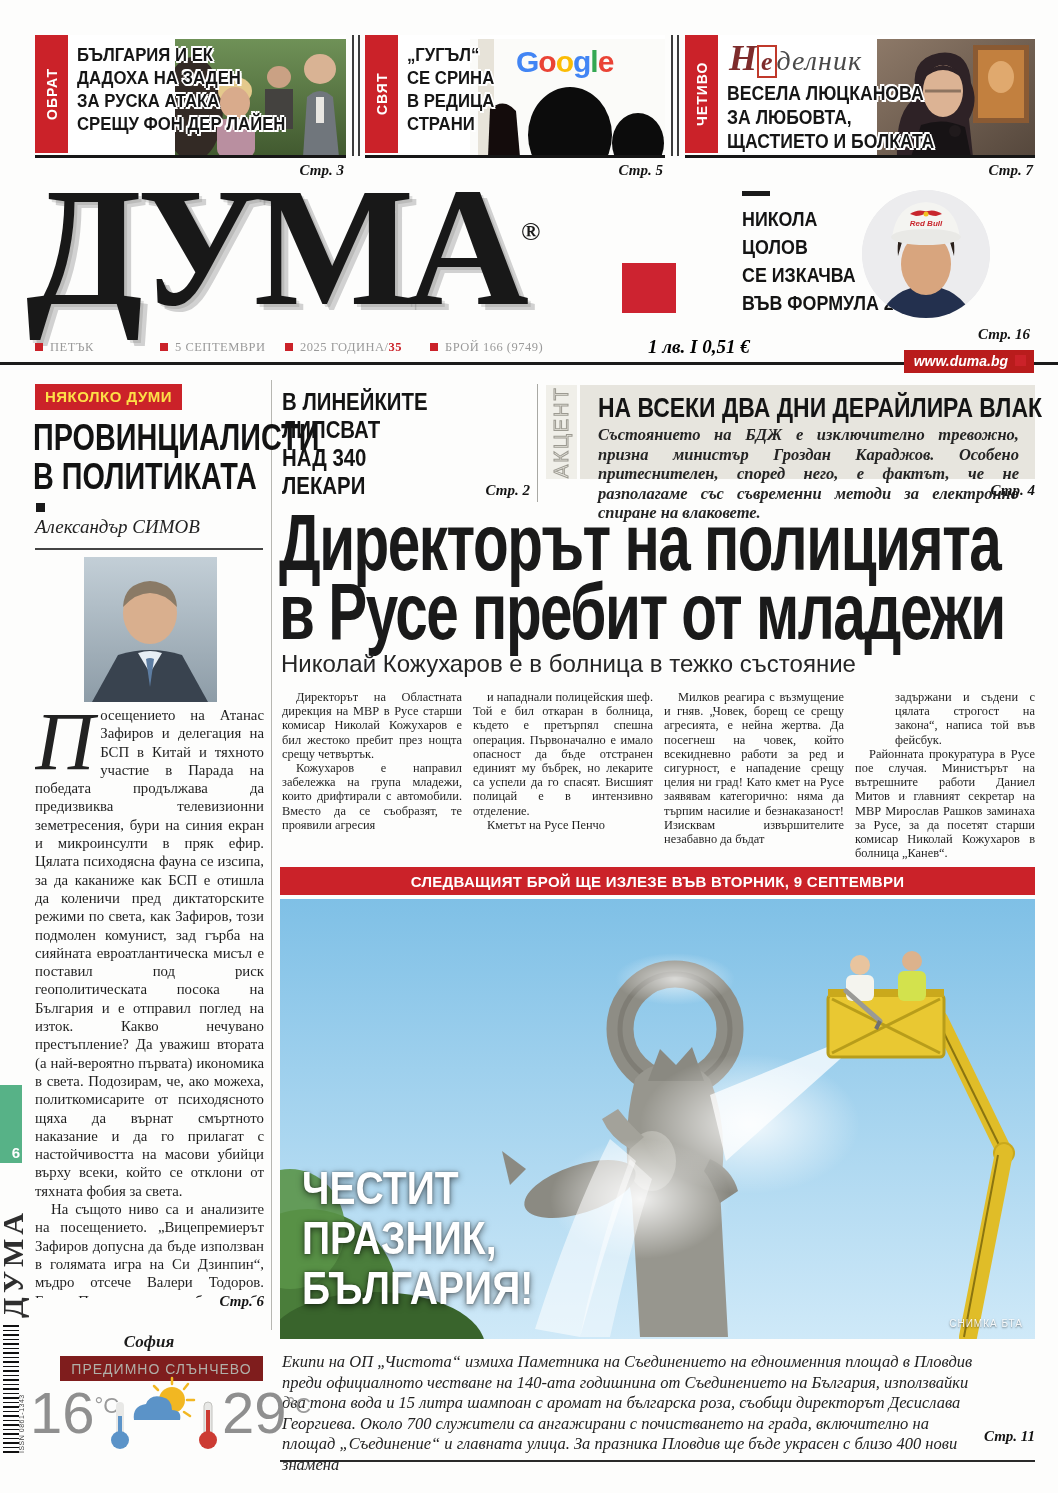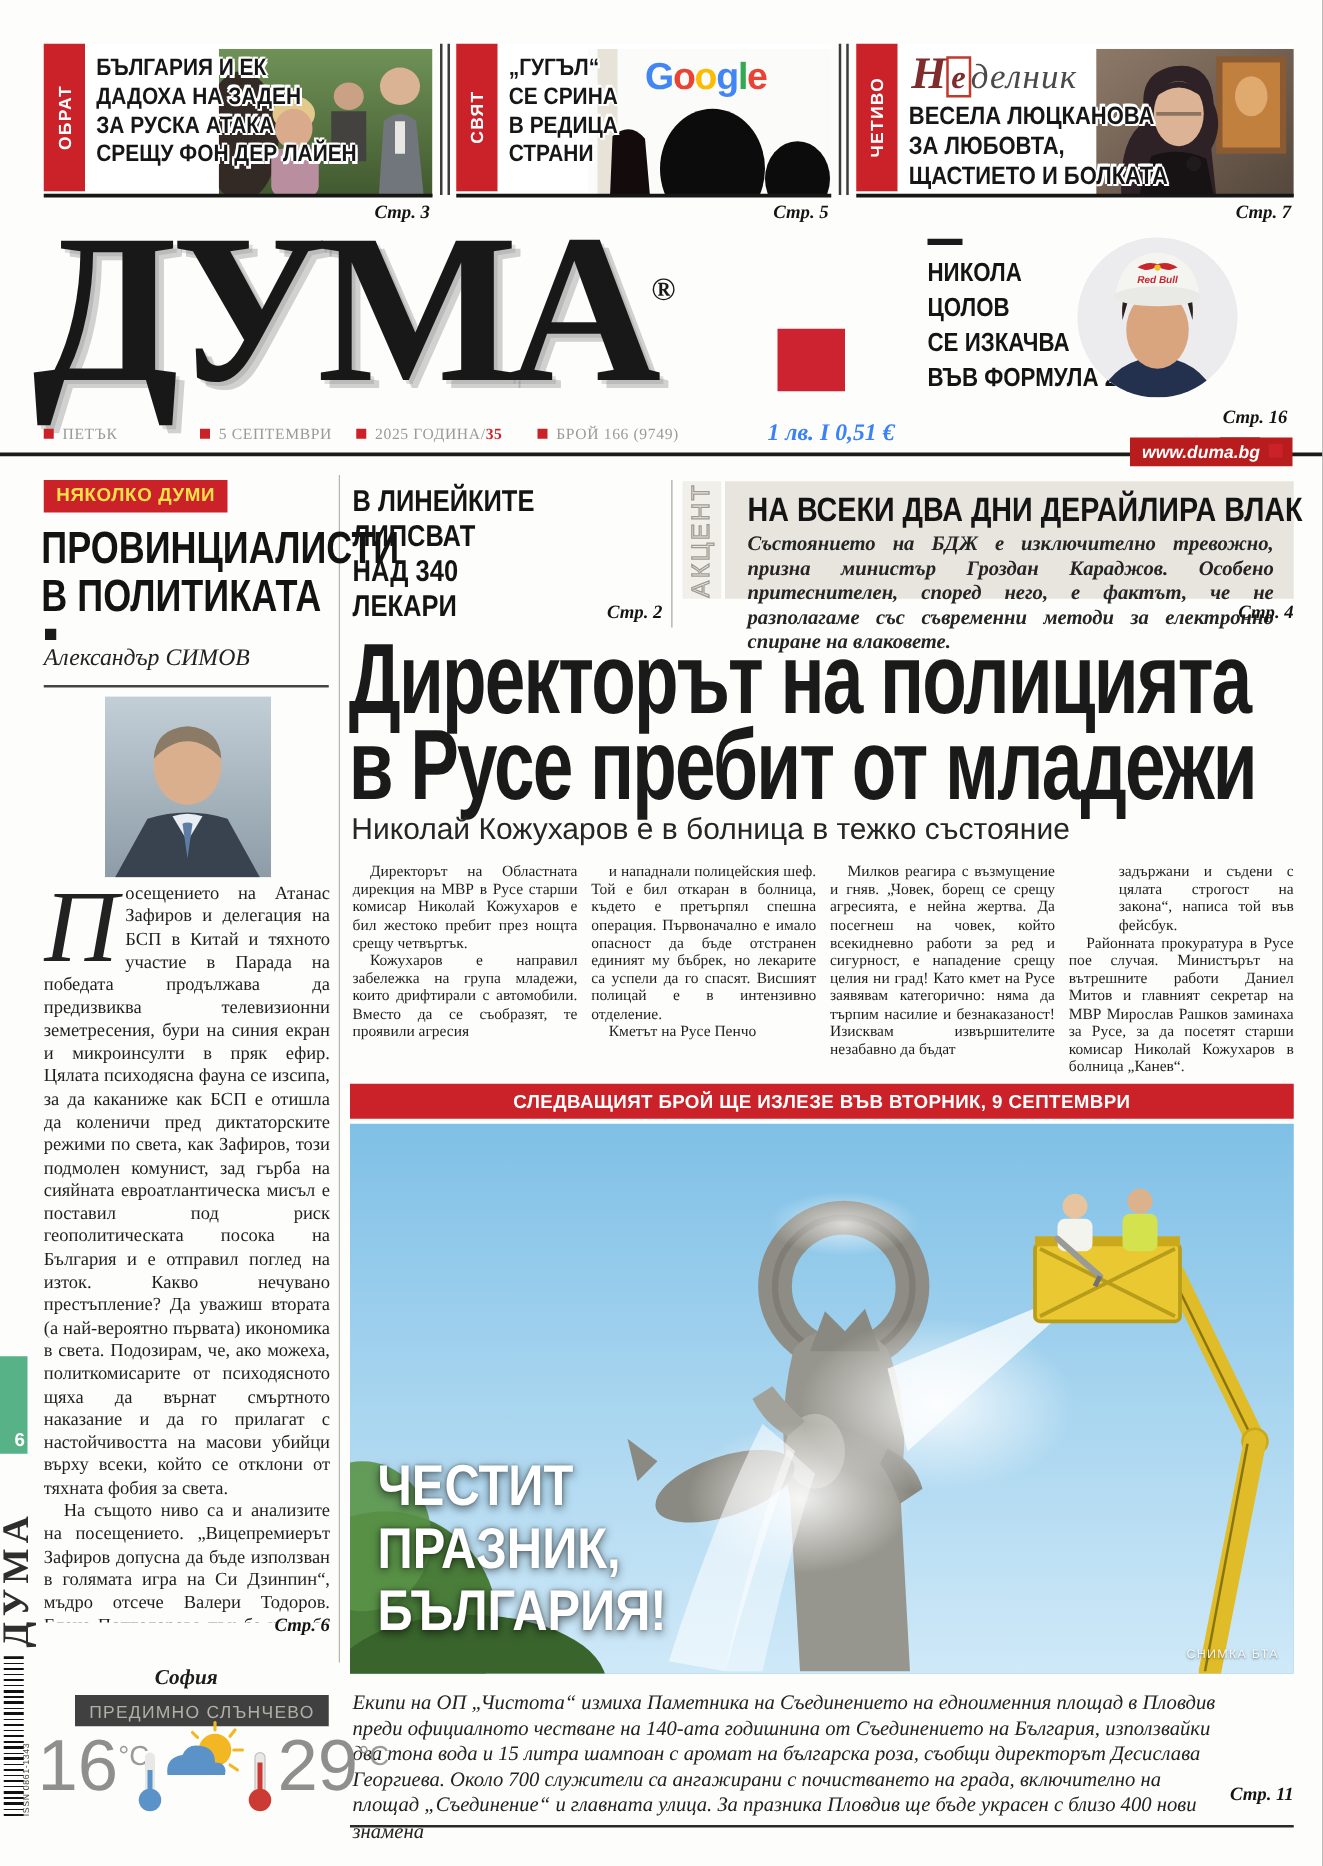--- a/index.html
+++ b/index.html
@@ -43,21 +43,21 @@
   .f2-lines .cx{font-family:"Liberation Sans",sans-serif;font-weight:bold;font-size:21px;line-height:28px;transform:scaleX(0.85);color:#141414;}
   .f2-photo{position:absolute;left:862px;top:190px;width:128px;height:128px;border-radius:50%;overflow:hidden;background:#e9e9eb;}
   .f2-page{position:absolute;right:28px;top:326px;}
   .f2-underline{position:absolute;right:50px;top:350px;width:32px;height:4px;background:#1a1a1a;}
 
   
   .dateline{position:absolute;left:0;top:336px;width:1058px;height:34px;}
   .dl-item{position:absolute;top:4px;font-family:Liberation Serif, serif;font-size:12.5px;color:#9a9a9a;letter-spacing:.5px;}
   .dl-item .sq{display:inline-block;width:8px;height:8px;background:#cb2229;margin-right:7px;}
   .dl-red{color:#cb2229;font-weight:bold;}
-  .dl-price{position:absolute;left:614px;top:0;font-style:italic;font-weight:bold;font-size:19px;color:#3b82f6;}
+  .dl-price{position:absolute;left:648px;top:0;font-style:italic;font-weight:bold;font-size:19px;color:#000000;}
   .dl-rule{position:absolute;left:0;right:0;top:26px;height:3px;background:#1b1b1b;}
   .dl-site{position:absolute;right:24px;top:14px;background:#b91c1c;color:#fff;font-style:italic;font-weight:bold;
       font-family:"Liberation Sans",sans-serif;font-size:14px;padding:3px 8px 4px 10px;}
   .dl-site .sq{display:inline-block;width:11px;height:11px;background:#cb2229;margin-left:7px;}
 
   
   .col-divider{position:absolute;left:271px;top:380px;width:1px;height:950px;background:#b7b7b2;}
   .kicker{position:absolute;left:35px;top:384px;background:#cb2229;color:#fde047;font-family:"Liberation Sans",sans-serif;
       font-weight:bold;font-size:15px;padding:4px 10px 5px;letter-spacing:.5px;}
   .fw-title{position:absolute;left:33px;top:418px;}
@@ -108,21 +108,21 @@
   .overlay-lines .cx{font-family:"Liberation Sans",sans-serif;font-weight:bold;font-size:46px;line-height:50px;
       transform:scaleX(0.85);color:#fff;text-shadow:0 2px 8px rgba(0,0,0,.6),0 0 3px rgba(0,0,0,.4);}
   .credit{position:absolute;right:12px;bottom:10px;font-family:"Liberation Sans",sans-serif;font-size:10px;letter-spacing:1px;
       color:rgba(255,255,255,.9);text-shadow:0 1px 2px rgba(0,0,0,.5);}
   .caption{position:absolute;left:282px;top:1352px;width:700px;font-style:italic;font-size:16.5px;line-height:20.5px;color:#222;}
   .cap-page{position:absolute;left:935px;top:1428px;width:100px;}
   .bottom-rule{position:absolute;left:280px;top:1460px;width:755px;height:2px;background:#2a2a2a;}
 
   
   .w-city{position:absolute;left:35px;top:1332px;width:228px;text-align:center;font-style:italic;font-weight:bold;font-size:17px;}
-  .w-bar{position:absolute;left:60px;top:1356px;width:203px;height:25px;background:#404040;display:flex;align-items:center;justify-content:center;
+  .w-bar{position:absolute;left:60px;top:1356px;width:203px;height:25px;background:#7f1d1d;display:flex;align-items:center;justify-content:center;
       font-family:"Liberation Sans",sans-serif;font-size:14px;letter-spacing:1px;color:#b1afa8;}
   .w-temp{position:absolute;top:1384px;font-family:"Liberation Sans",sans-serif;font-size:58px;color:#8f8f8f;line-height:1;}
   .w-temp sup{font-size:22px;color:#9a9a9a;}
   .w-icon{position:absolute;}
 
   
   .spine-green{position:absolute;left:0;top:1085px;width:22px;height:78px;background:#57b287;}
   .spine-green span{position:absolute;right:2px;bottom:2px;color:#fff;font-family:"Liberation Sans",sans-serif;font-weight:bold;font-size:15px;}
   .spine-title{position:absolute;left:-4px;top:1168px;height:150px;writing-mode:vertical-rl;transform:rotate(180deg);
       font-family:"Liberation Serif",serif;font-weight:bold;font-size:30px;letter-spacing:4px;color:#2e2e2e;}

